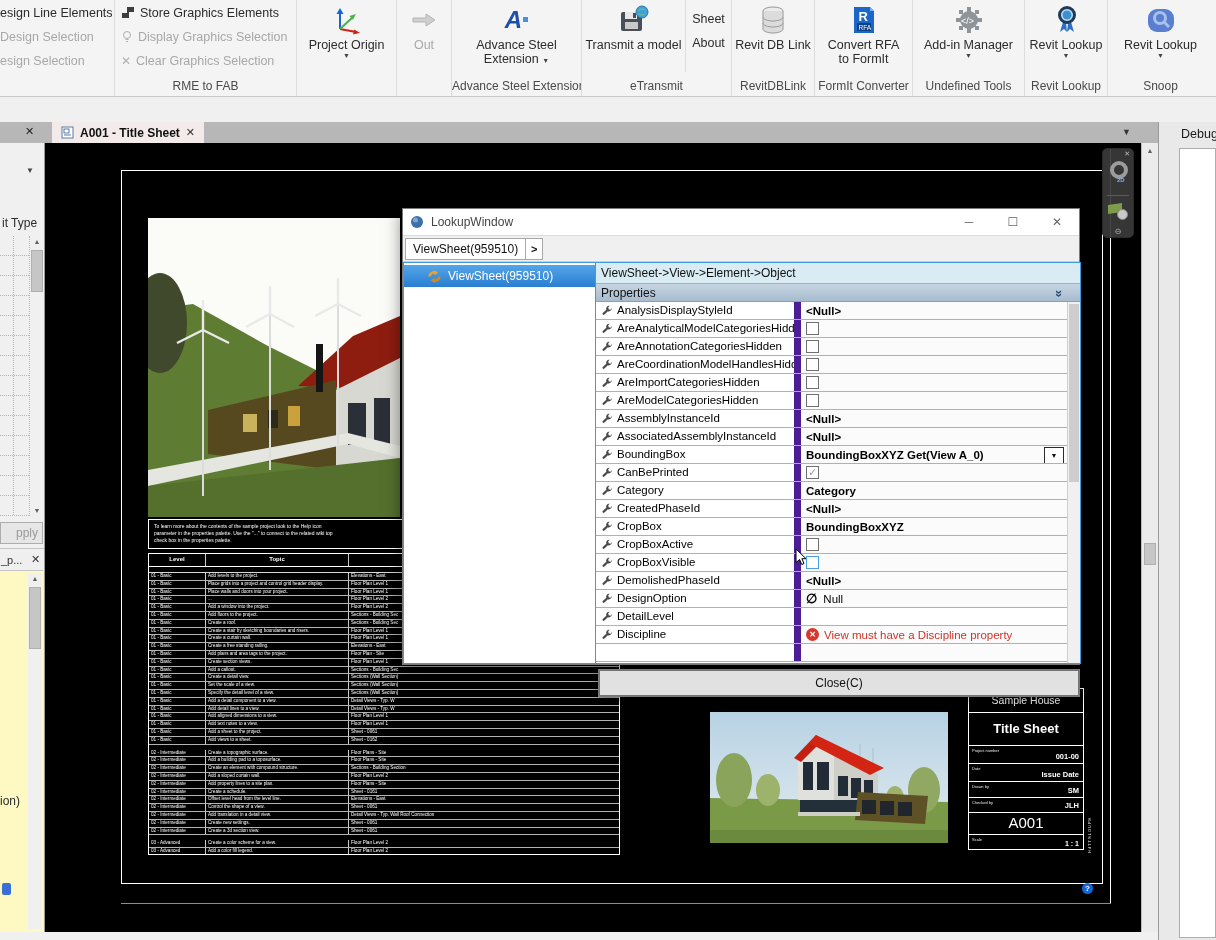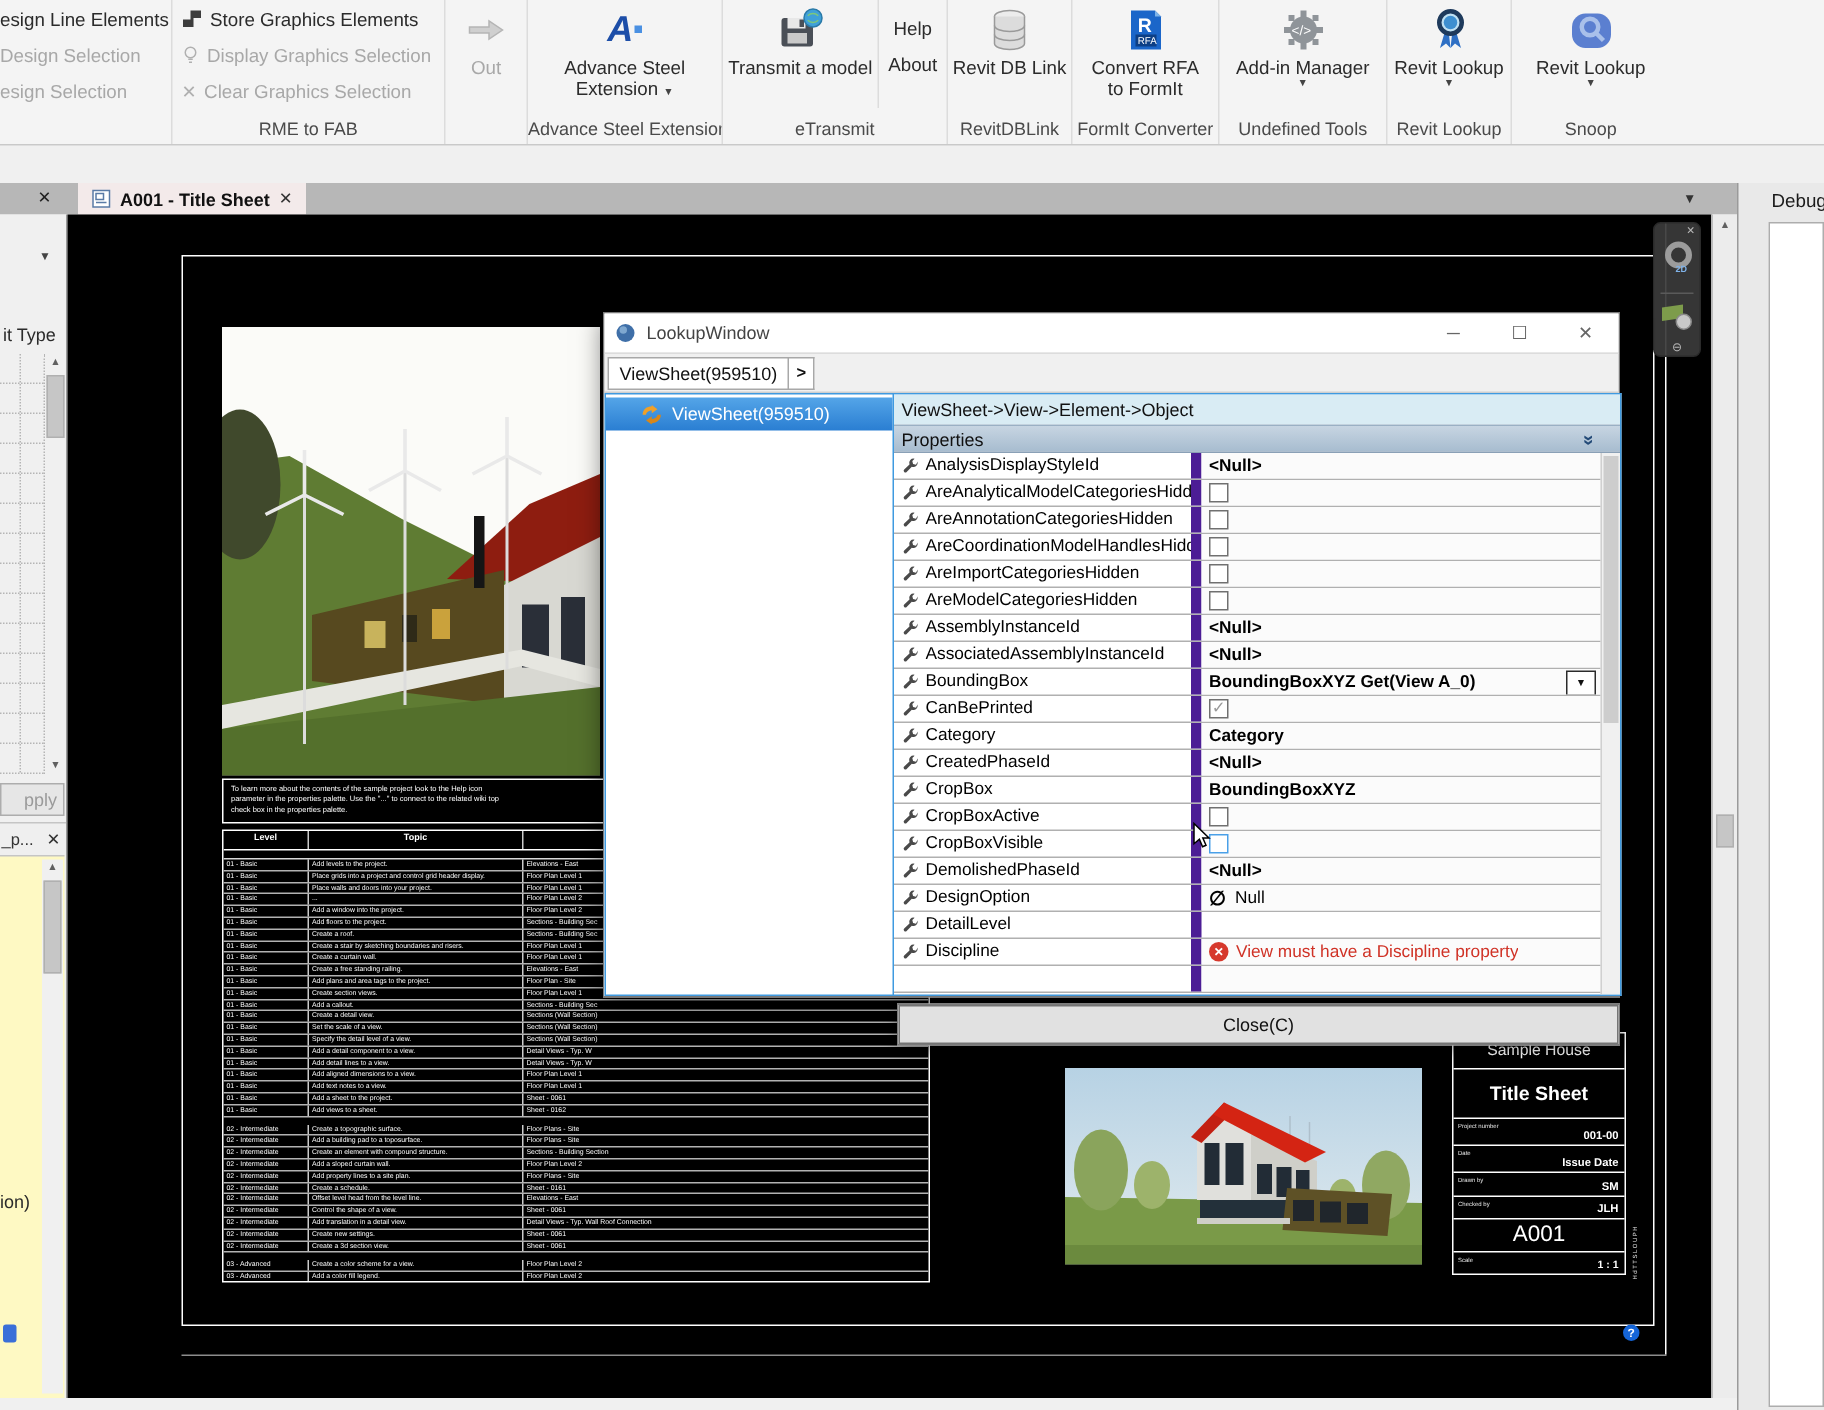--- a/index.html
+++ b/index.html
@@ -174,20 +174,37 @@
           </svg>
         <span>Display Graphics Selection</span>
       </div>
       <div class="small-row dis">
         <span class="xglyph">✕</span>
         <span>Clear Graphics Selection</span>
       </div>
       <div class="glabel">RME to FAB</div>
     </div>
 
+    <div class="rgroup" style="width:100px">
+      <div class="bigbtn">
+        <span class="bicon">
+          <svg width="30" height="30">
+              <line x1="8" y1="24" x2="8" y2="8" stroke="#1464dc" stroke-width="2"></line>
+              <path d="M8 3l-3.5 6h7z" fill="#1464dc"></path>
+              <line x1="8" y1="24" x2="24" y2="27" stroke="#cc2214" stroke-width="2"></line>
+              <path d="M28 27.8l-6-3.4-.8 5z" fill="#cc2214"></path>
+              <line x1="8" y1="24" x2="21" y2="12" stroke="#4caf50" stroke-width="2"></line>
+              <path d="M24 9l-6.5 2 3.4 3.8z" fill="#4caf50"></path>
+            </svg>
+        </span>
+        <span>Project Origin</span>
+        <span class="caret">▼</span>
+      </div>
+      <div class="glabel"></div>
+    </div>
 
     <div class="rgroup" style="width:55px">
       <div class="bigbtn dis2">
         <span class="bicon">
           <svg width="26" height="16">
               <path d="M2 6h13V2l9 6-9 6V10H2z" fill="#cfcfcf" stroke="#b5b5b5"></path>
             </svg>
         </span>
         <span>Out</span>
       </div>
@@ -216,21 +233,21 @@
                   <rect x="14" y="8" width="3" height="5" fill="#4a4f57"></rect>
                   <rect x="6" y="17" width="13" height="7" fill="#c9c9c9"></rect>
                   <circle cx="23" cy="7" r="6" fill="#3fa0d8" stroke="#2a7aa8"></circle>
                   <path d="M19.5 5.5c2-2 5-2 7 0M19.5 8.5c2 2 5 2 7 0" stroke="#7cc77c" fill="none"></path>
                 </svg>
             </span>
             <span>Transmit a model</span>
           </div>
         </div>
         <div class="et-right">
-          <span>Help</span>
+          <span>Sheet</span>
           <span>About</span>
         </div>
       </div>
       <div class="glabel">eTransmit</div>
     </div>
 
     <div class="rgroup" style="width:83px">
       <div class="bigbtn">
         <span class="bicon">
           <svg width="26" height="30">

